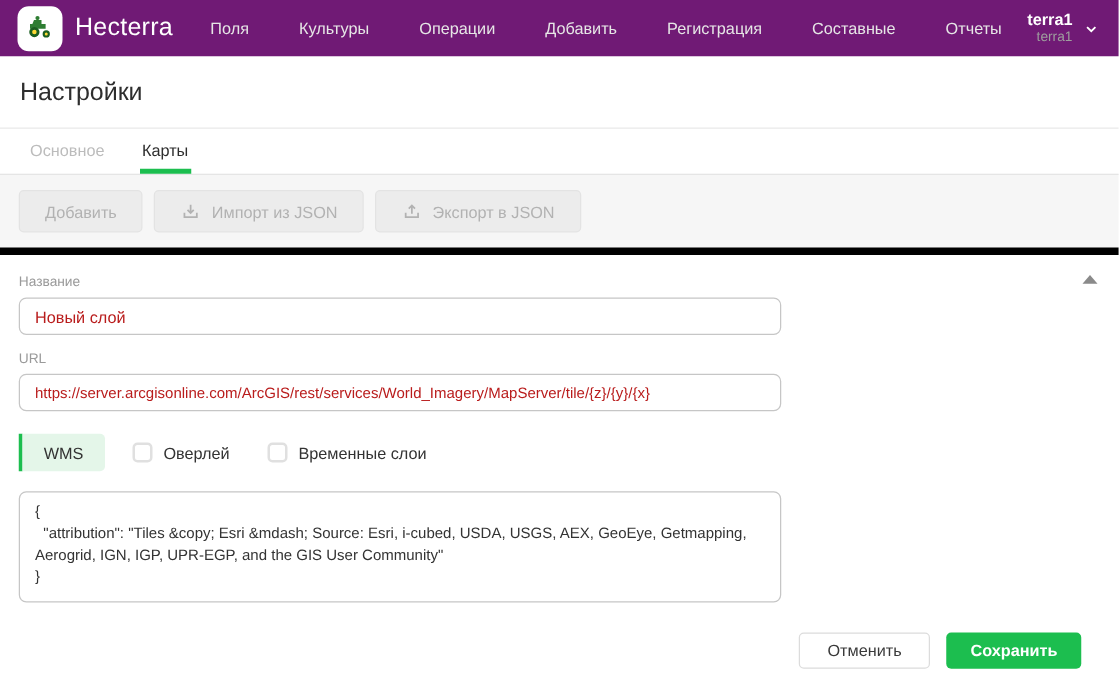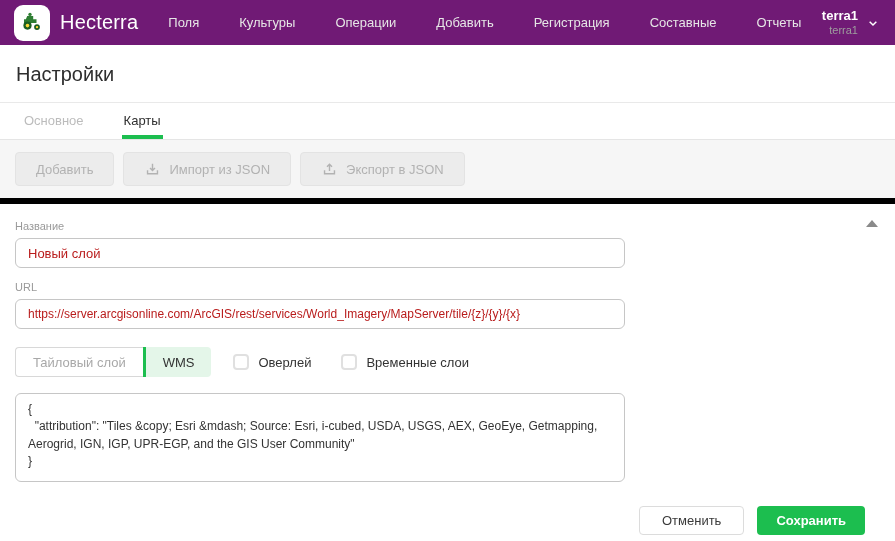--- a/index.html
+++ b/index.html
@@ -59,21 +59,21 @@
     font-size: 20px;
     color: #2e2e2e;
     padding: 18px 32px 16px 16px;
   }
 
   
   .tabbar {
     border-top: 1px solid #e9e9e9;
     display: flex;
     padding-left: 22px;
-    gap: 36px;
+    gap: 26px;
   }
   .tab {
     padding: 10px 2px 7px 2px;
     font-size: 13px;
     color: #bcbcbc;
     cursor: pointer;
     border-bottom: 4px solid transparent;
   }
   .tab.active {
     color: #2e2e2e;
@@ -308,21 +308,20 @@
   <div class="collapse-arrow"></div>
 
   <div class="field-label">Название</div>
   <input class="text-input" type="text" value="Новый слой" style="">
 
   <div class="field-label field-gap">URL</div>
   <input class="text-input" type="text" style="font-size: 12px;" value="https://server.arcgisonline.com/ArcGIS/rest/services/World_Imagery/MapServer/tile/{z}/{y}/{x}">
 
   <div class="options-row">
     <div class="segmented">
-      <div class="seg-left">Тайловый слой</div>
       <div class="seg-divider"></div>
       <div class="seg-right">WMS</div>
     </div>
     <div class="checkbox-group">
       <div class="checkbox-item">
         <span class="checkbox-box"></span>
         <span class="checkbox-label">Оверлей</span>
       </div>
       <div class="checkbox-item">
         <span class="checkbox-box"></span>

